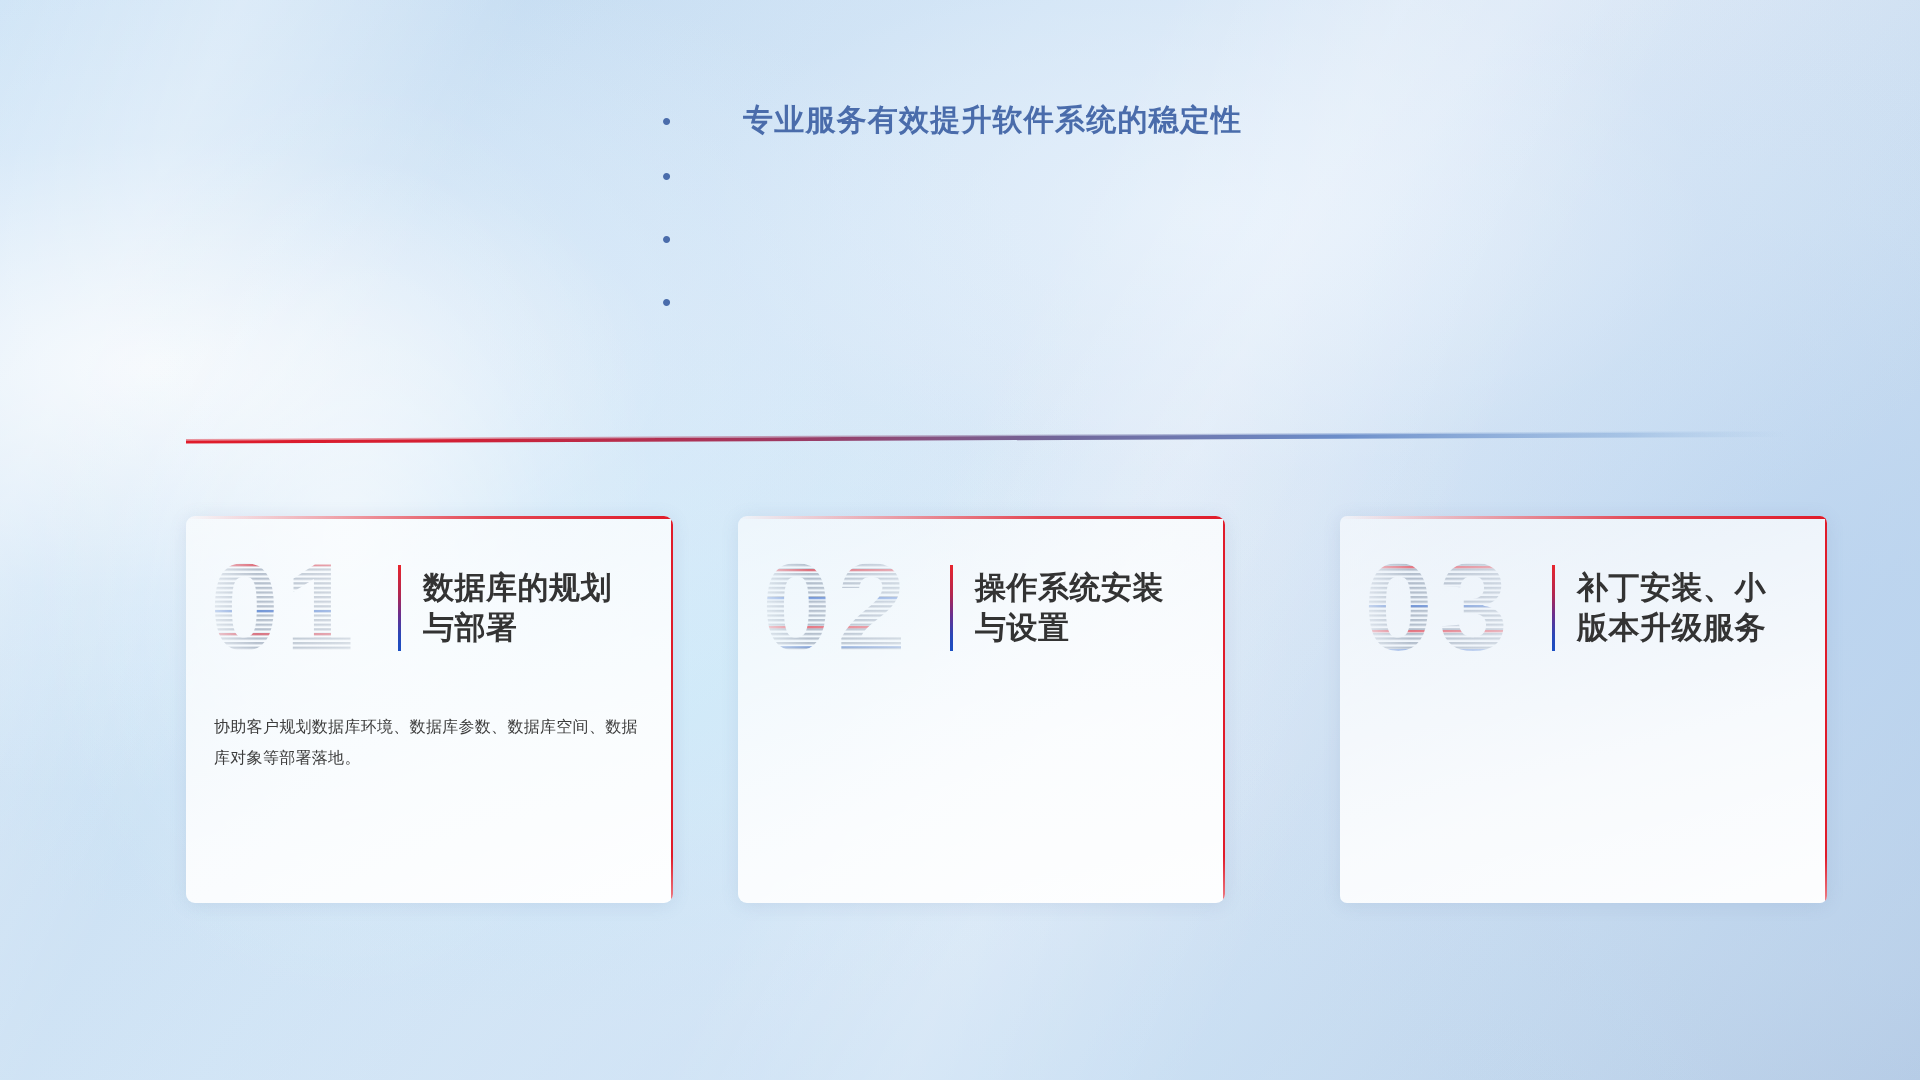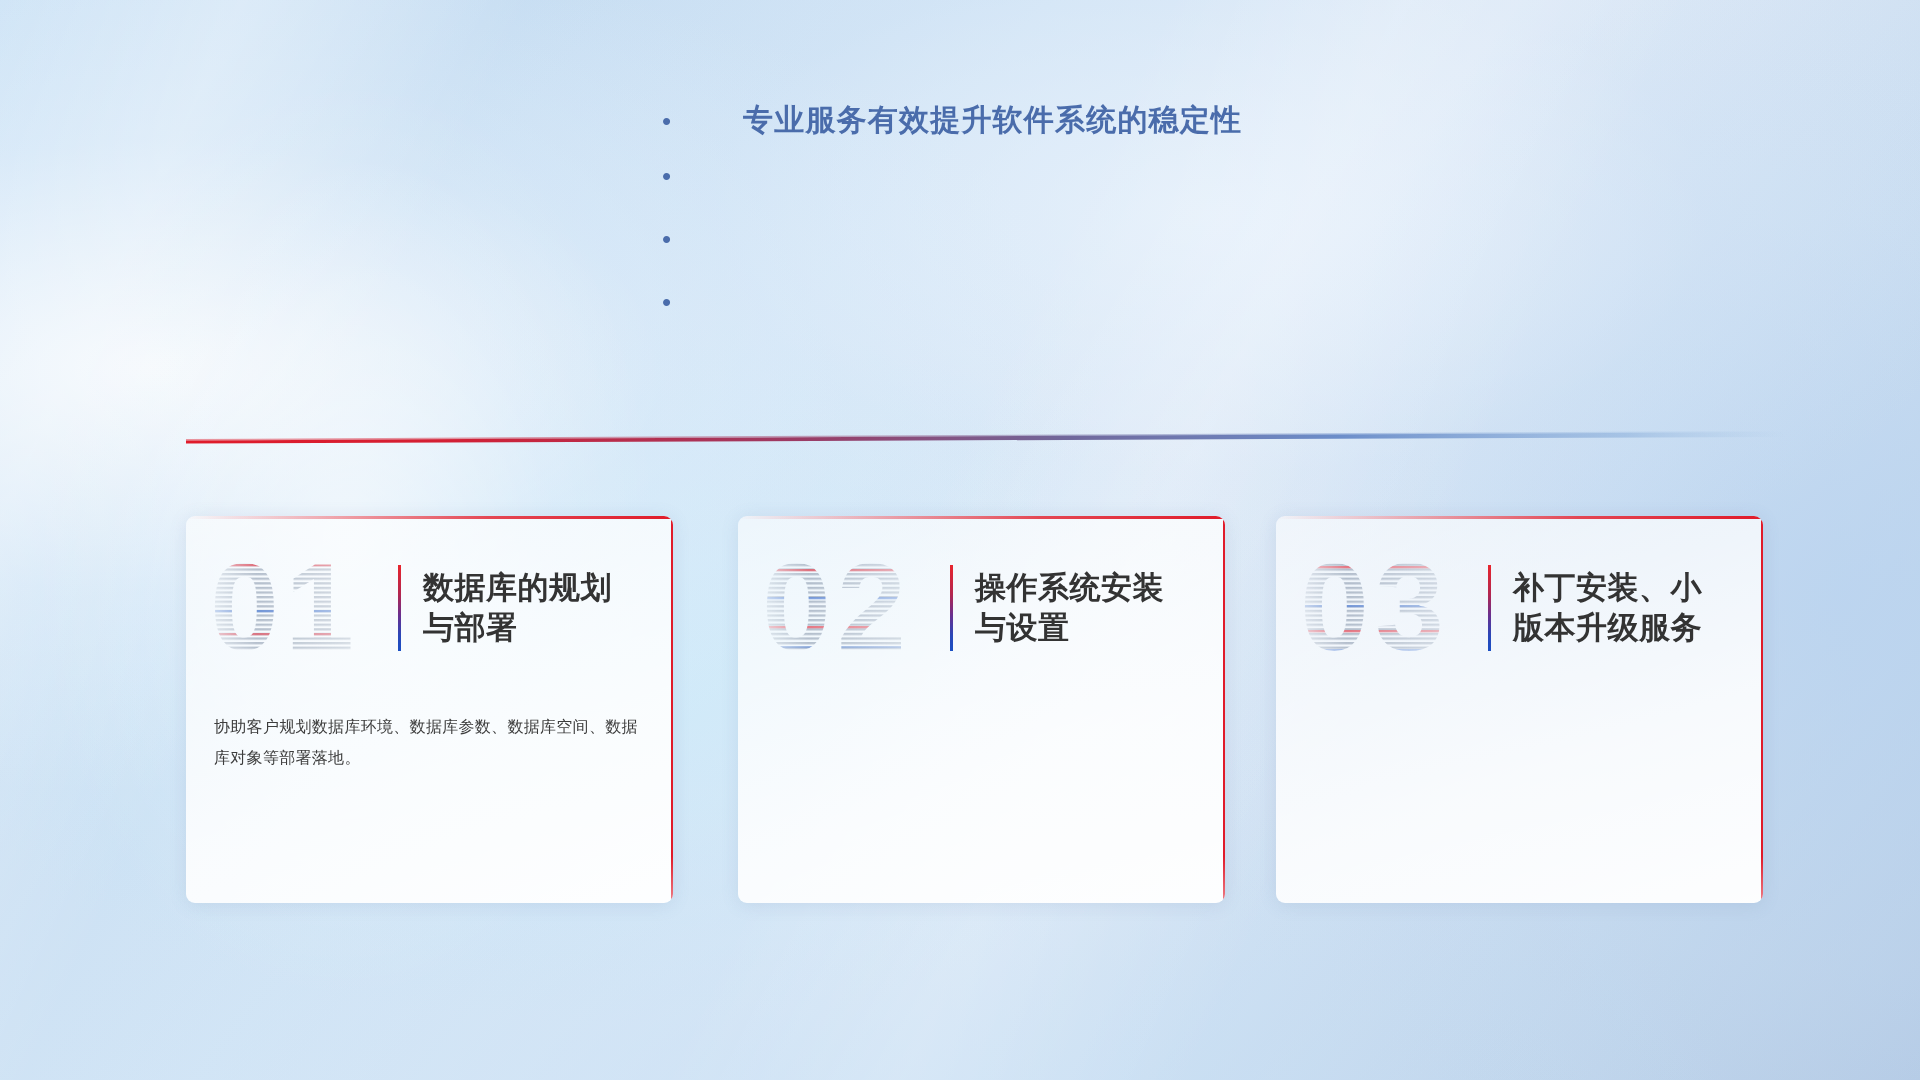--- a/index.html
+++ b/index.html
@@ -103,21 +103,21 @@
     background: linear-gradient(160deg,
         rgba(255,255,255,0.58) 0%,
         rgba(255,255,255,0.72) 28%,
         rgba(255,255,255,0.88) 62%,
         rgba(255,255,255,0.97) 100%);
     box-shadow: 0 2px 18px rgba(90,120,160,0.14);
     overflow: hidden;
   }
   .card.c1 { left: 186px; }
   .card.c2 { left: 738px; }
-  .card.c3 { left: 1276px; }
+  .card.c3 { left: 1340px; border-radius: 7px; }
 
   
   .card-edge-right {
     position: absolute;
     right: 0;
     top: 0;
     width: 2.5px;
     height: 100%;
     background: linear-gradient(180deg, #e01b2a 0%, #e01b2a 88%, rgba(224,27,42,0.55) 100%);
     border-radius: 0 9px 9px 0;

